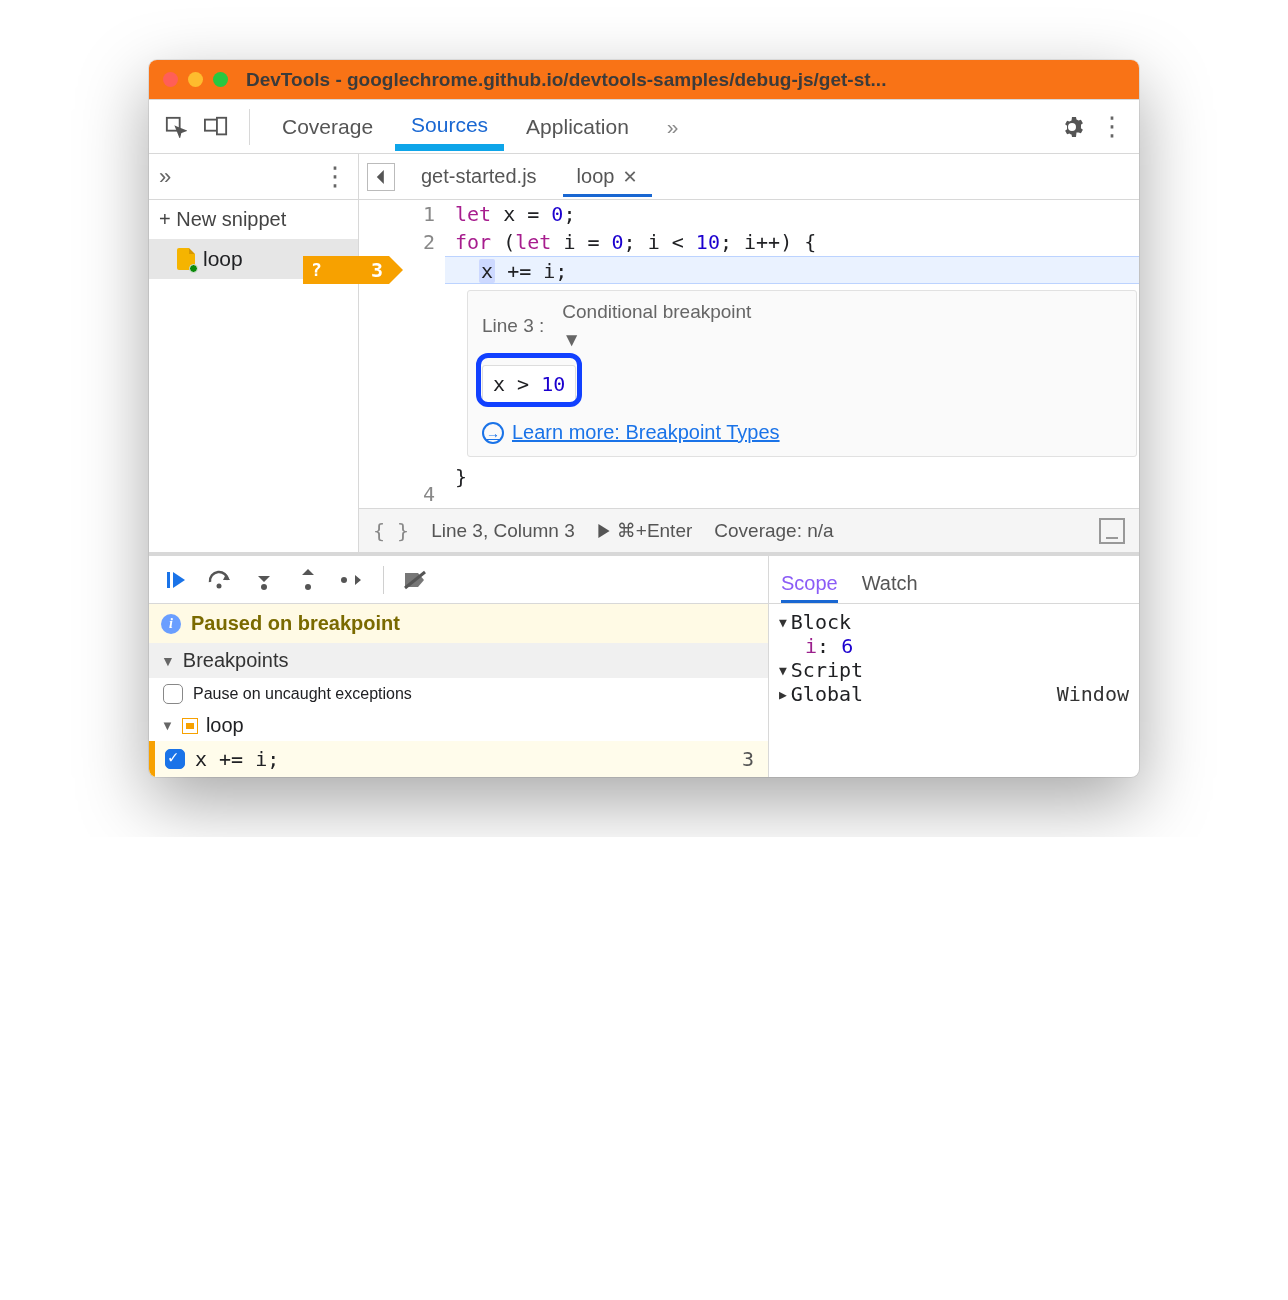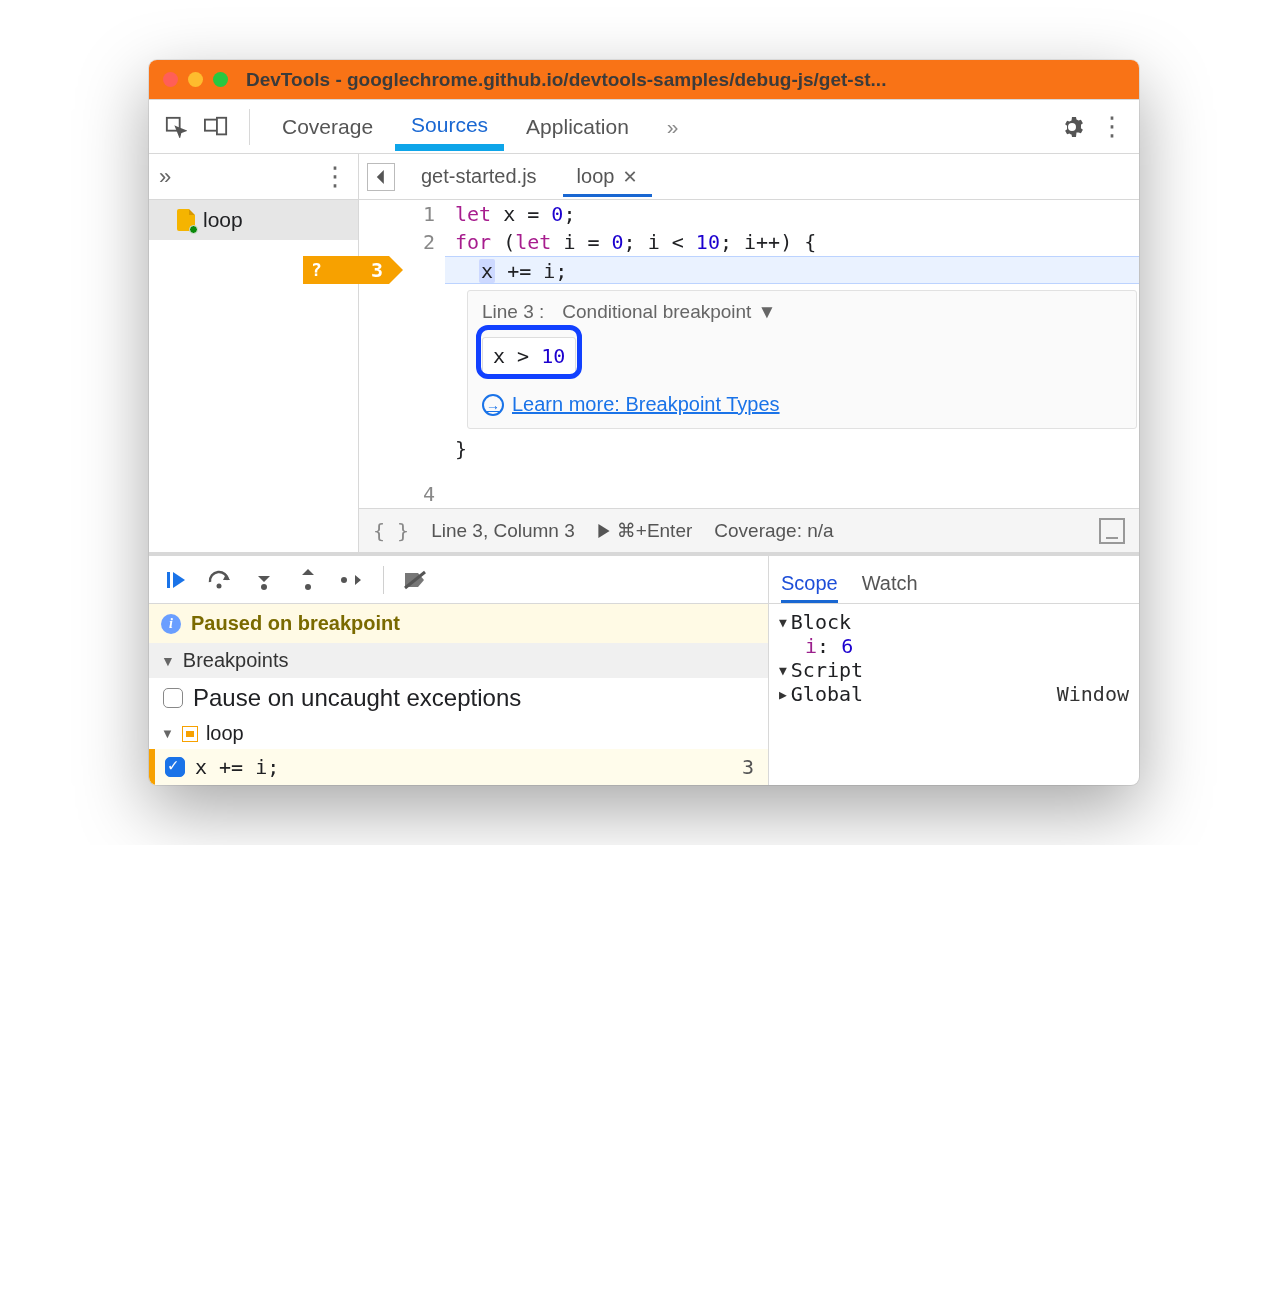--- a/index.html
+++ b/index.html
@@ -83,21 +83,21 @@
   }
   .bp-marker::after {
     content:""; position:absolute; right:-14px; top:0; width:0; height:0;
     border-top:14px solid transparent; border-bottom:14px solid transparent; border-left:14px solid #f7a100;
   }
   .bp-marker .q { padding-left:8px; font-size:18px; }
   .bp-marker .n { margin-left:auto; padding-right:6px; }
   
   .bp-panel { margin: 6px 0 0 22px; background:#fafafa; border:1px solid #e1e1e1; border-radius:3px; padding:10px 14px 12px 14px; width:calc(100% - 24px); }
   .bp-panel-head { color:#666; display:flex; gap:18px; align-items:center; font-family:"Helvetica Neue", Arial, sans-serif; font-size:19px; }
-  .bp-type { display:flex; gap:6px; cursor:pointer; }
+  .bp-type { display:flex; gap:6px; cursor:pointer;flex-direction:column; }
   .bp-cond-input {
     margin-top:8px; background:#fff; border:1px solid #ddd; border-radius:3px;
     padding:6px 10px; font-family:Menlo, Monaco, monospace; font-size:20px;
     display:inline-block; position:relative;
   }
   .highlight-ring { border:5px solid #1140ff; border-radius:12px; position:absolute; pointer-events:none; }
   .learn-link { display:flex; align-items:center; gap:8px; margin-top:18px; color:#1a73e8; text-decoration:underline; font-family:"Helvetica Neue", Arial, sans-serif; font-size:20px; cursor:pointer; }
   .learn-link .arrow-circ { width:22px; height:22px; border:2px solid #1a73e8; border-radius:50%; display:flex; align-items:center; justify-content:center; font-size:14px; text-decoration:none; }
   
   .statusbar { height:44px; border-top:1px solid #d8d8d8; background:#f5f5f5; display:flex; align-items:center; gap:22px; padding:0 14px; color:#555; font-size:19px; }
@@ -109,34 +109,34 @@
   
   .dbg { display:flex; border-top:3px solid #d8d8d8; }
   .dbg-left { flex:1; border-right:1px solid #d8d8d8; display:flex; flex-direction:column; }
   .dbg-right { width:370px; display:flex; flex-direction:column; }
   .dbg-toolbar { height:48px; display:flex; align-items:center; gap:18px; padding:0 14px; border-bottom:1px solid #d8d8d8; }
   .dbg-toolbar .ico { width:26px; height:26px; display:flex; align-items:center; justify-content:center; color:#555; cursor:pointer; }
   .pause-banner { background:#fffae5; padding:8px 12px; display:flex; align-items:center; gap:10px; color:#7a6a00; font-weight:600; font-size:20px; }
   .pause-banner .info { width:20px; height:20px; border-radius:50%; background:#6a9eff; color:#fff; display:flex; align-items:center; justify-content:center; font-size:14px; font-family:Georgia, serif; font-style:italic; }
   .section-hdr { background:#f0f0f0; padding:6px 12px; font-size:20px; color:#333; display:flex; align-items:center; gap:8px; cursor:pointer; }
   .section-hdr .tri { font-size:14px; color:#666; }
-  .chk-row { display:flex; align-items:center; gap:10px; padding:6px 14px; font-size:24px; }
+  .chk-row { display:flex; align-items:center; gap:10px; padding:6px 14px; font-size:16px; }
   .chk { width:20px; height:20px; border:1.5px solid #888; border-radius:5px; cursor:pointer; flex-shrink:0; }
   .chk.checked { background:#1a73e8; border-color:#1a73e8; position:relative; }
   .chk.checked::after { content:"✓"; color:#fff; position:absolute; left:2px; top:-3px; font-size:17px; }
   .bp-file { display:flex; align-items:center; gap:8px; padding:4px 12px; font-size:20px; cursor:pointer; }
   .bp-file .fbox { width:16px; height:16px; border:1.5px solid #f7a100; position:relative; }
   .bp-file .fbox::after { content:""; position:absolute; left:3px; top:4px; width:8px; height:6px; background:#f7a100; }
   .bp-line { background:#fffceb; display:flex; align-items:center; padding:6px 14px 6px 10px; gap:10px; font-family:Menlo, monospace; font-size:20px; }
   .bp-line .bar { width:6px; align-self:stretch; background:#f7a100; margin:-6px 0 -6px -10px; }
   .bp-line .lnno { margin-left:auto; color:#555; }
   
   .scope-tabs { height:48px; border-bottom:1px solid #d8d8d8; display:flex; align-items:flex-end; padding:0 12px; gap:24px; }
   .scope-tab { padding-bottom:8px; color:#555; cursor:pointer; font-size:20px; }
-  .scope-tab.active { color:#1d4ed8; border-bottom:3px solid #1967d2; padding-bottom:5px; }
+  .scope-tab.active { color:#8b5cf6; border-bottom:3px solid #1967d2; padding-bottom:5px; }
   .scope-body { padding:6px 10px; font-family:Menlo, monospace; font-size:20px; }
   .scope-row { display:flex; align-items:center; }
   .scope-row .tri { font-size:13px; color:#333; margin-right:4px; cursor:pointer; }
   .scope-kv { padding-left:26px; }
   .scope-kv .k { color:#9b1f8c; }
   .scope-kv .v { color:#1c00cf; }
   .win { margin-left:auto; color:#333; }
   .scope-ring { position:relative; display:inline-block; }
 </style>
 </head>
@@ -180,20 +180,21 @@
     <div class="tb-icon" style="font-size:26px;color:#666">⋮</div>
   </div>
 
   <div class="subrow">
 
     <div class="leftpane">
       <div class="leftpane-top">
         <span class="chev">»</span>
         <span class="kebab">⋮</span>
       </div>
+      <div class="newsnippet">+  New snippet</div>
       <div class="snippet-item">
         <div class="file-icon"></div>
         <span class="badge"></span>
         <span>loop</span>
       </div>
     </div>
 
     <div class="editorcol">
       <div class="ed-top">
         <div class="ed-nav">

